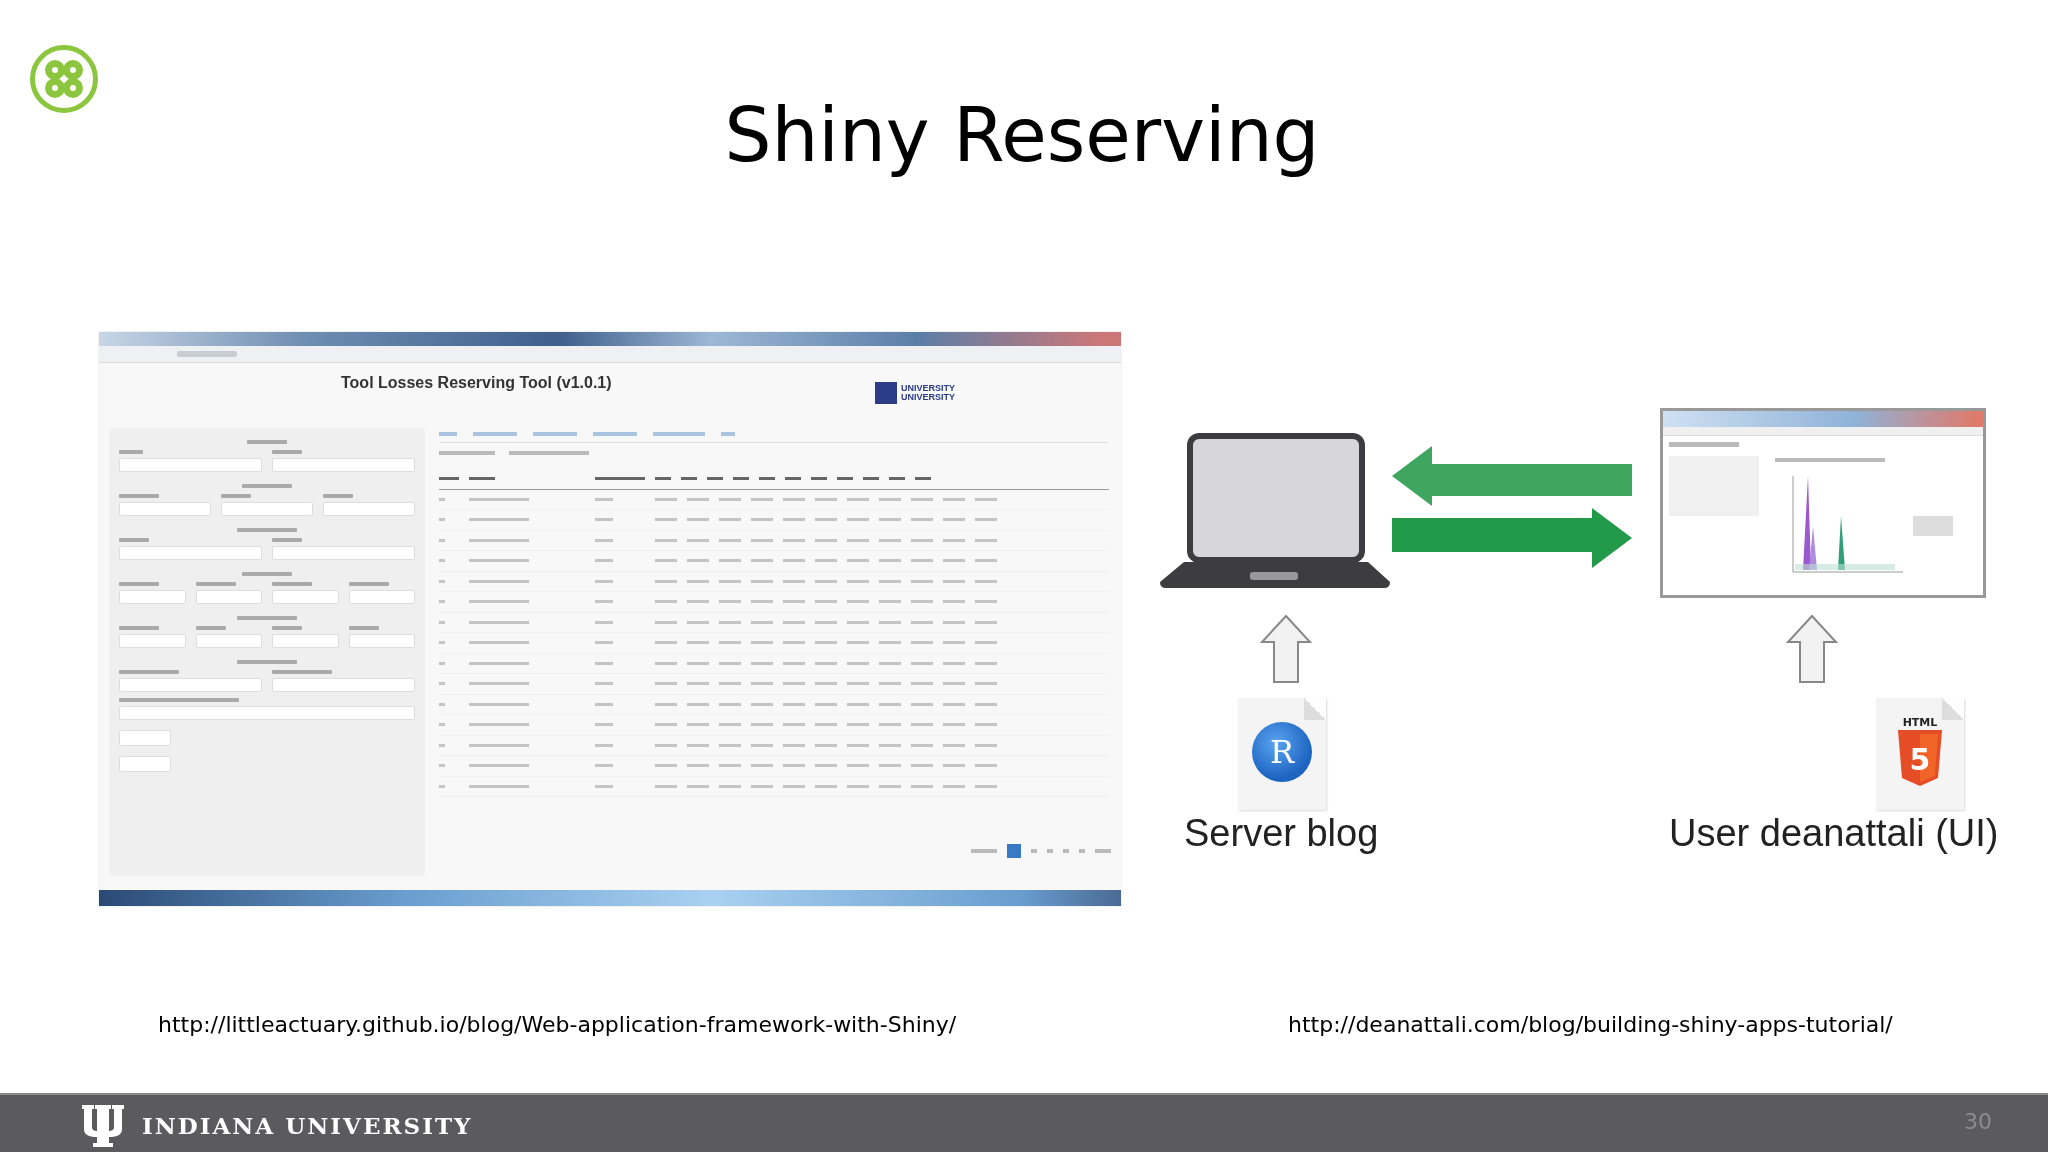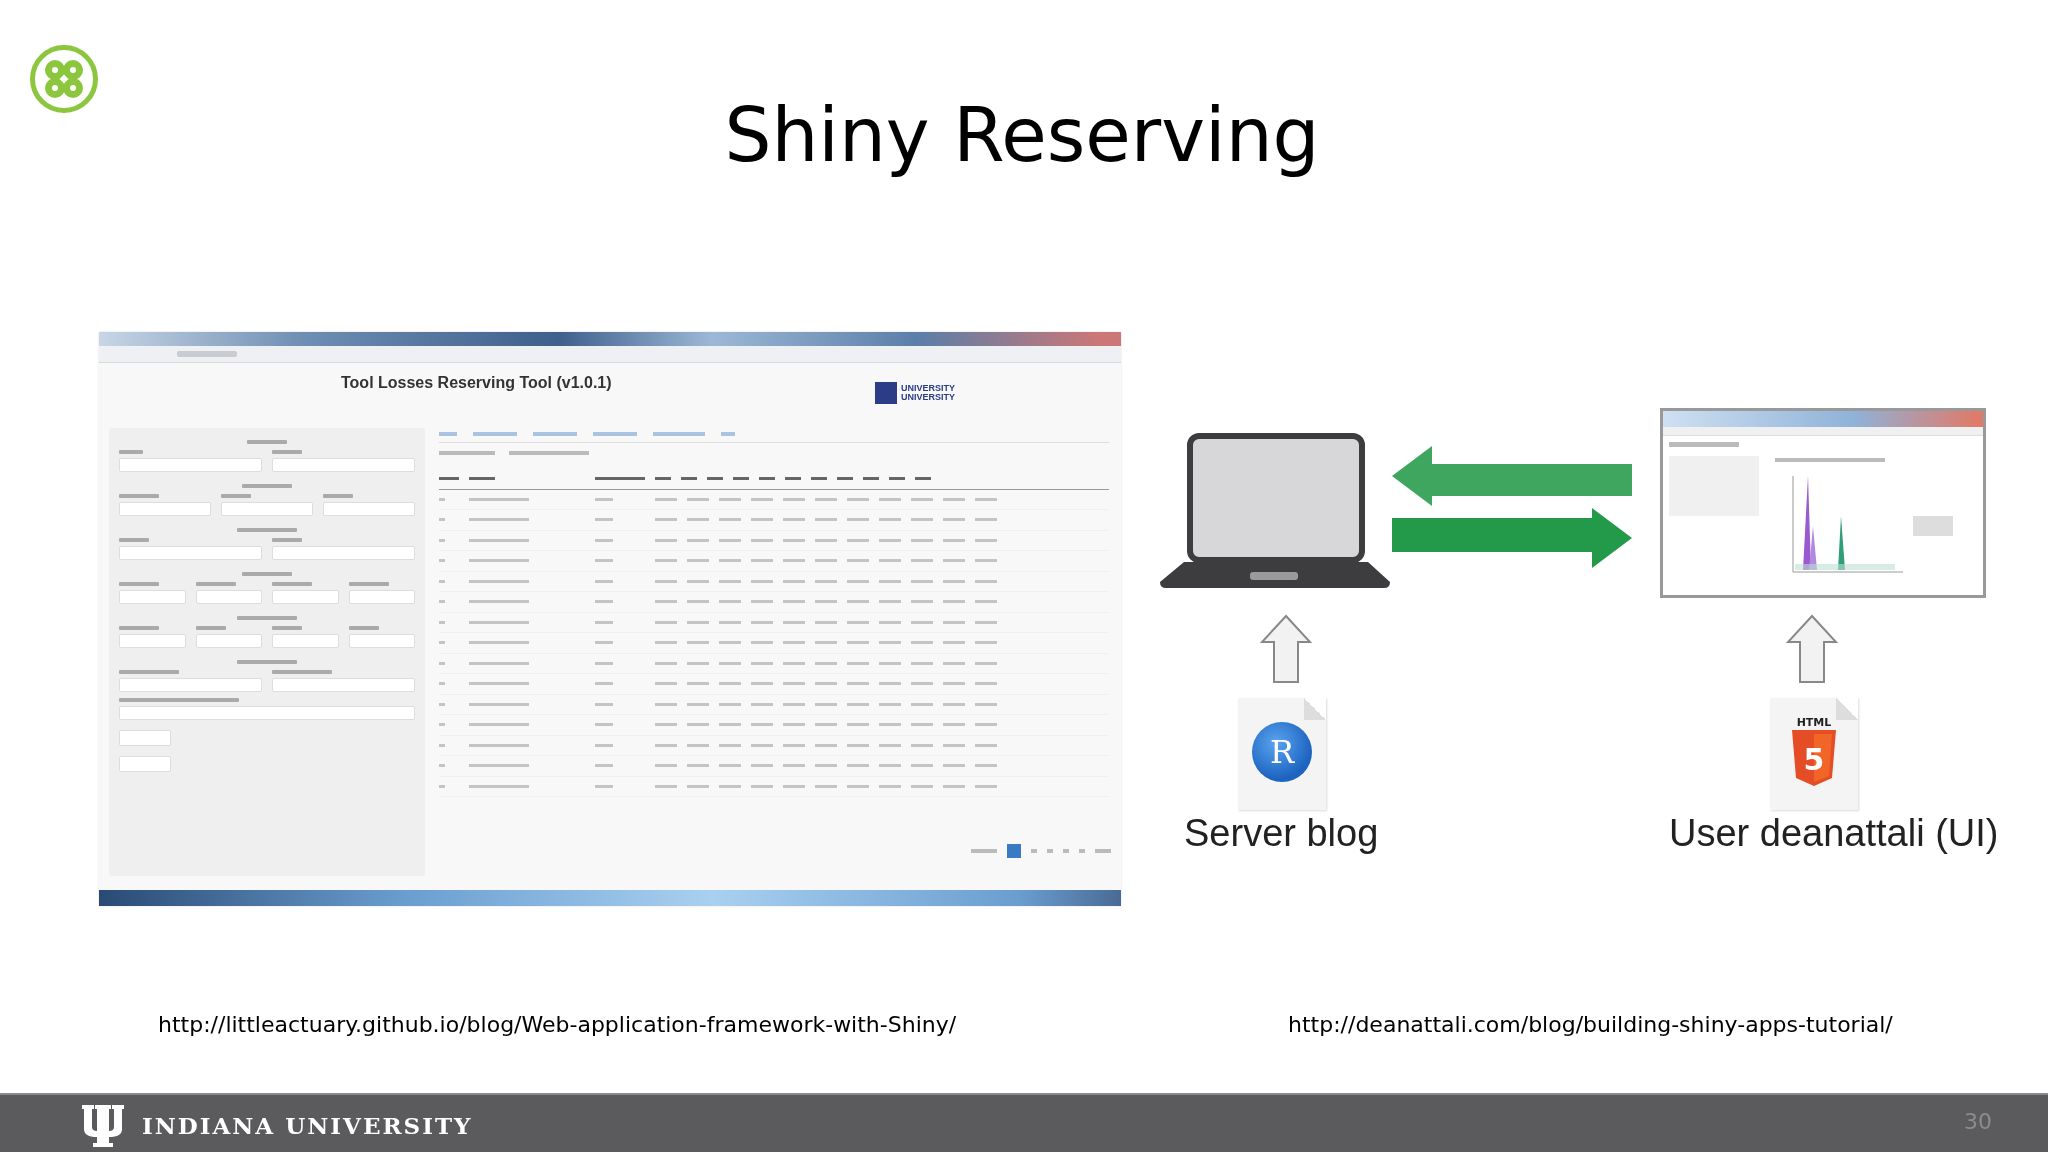--- a/index.html
+++ b/index.html
@@ -42,21 +42,21 @@
   #shot .taskbar{position:absolute;left:0;bottom:0;width:100%;height:16px;background:linear-gradient(90deg,#2a4a74 0%,#6a9ed0 30%,#a9d0f0 60%,#6a9ed0 90%,#4a6a94 100%);}
   
   #laptop{left:1158px;top:432px;}
   #arrows{left:1392px;top:446px;}
   #browser{left:1660px;top:408px;width:326px;height:190px;border:3px solid #999;box-sizing:border-box;background:#fff;}
   #browser .bar{height:16px;background:linear-gradient(90deg,#cfe0f2,#8fb2d8 60%,#e07a6a 98%);}
   #browser .addr{height:8px;background:#f0f0f0;border-bottom:1px solid #ddd;}
   .file{width:88px;height:112px;background:#f4f4f4;position:absolute;box-shadow:1px 1px 2px rgba(0,0,0,.15);}
   .file:after{content:"";position:absolute;right:0;top:0;width:22px;height:22px;background:linear-gradient(225deg,#fff 50%,#ddd 50%);}
   #rfile{left:1238px;top:698px;}
-  #hfile{left:1770px;top:698px;}
+  #hfile{left:1876px;top:698px;}
   .caption{font-family:"Liberation Sans",sans-serif;font-size:38px;color:#222;}
   #cap1{left:1184px;top:812px;}
   #cap2{left:1669px;top:812px;}
   .up{position:absolute;}
   .link{font-family:"DejaVu Sans",sans-serif;font-size:22px;color:#000;}
   #link1{left:158px;top:1012px;}
   #link2{left:1288px;top:1012px;}
   
   #footer{left:0;top:1093px;width:2048px;height:59px;background:#5b5a5d;border-top:2px solid #8a898c;box-sizing:border-box;}
   #footer .iu{position:absolute;left:80px;top:8px;}

